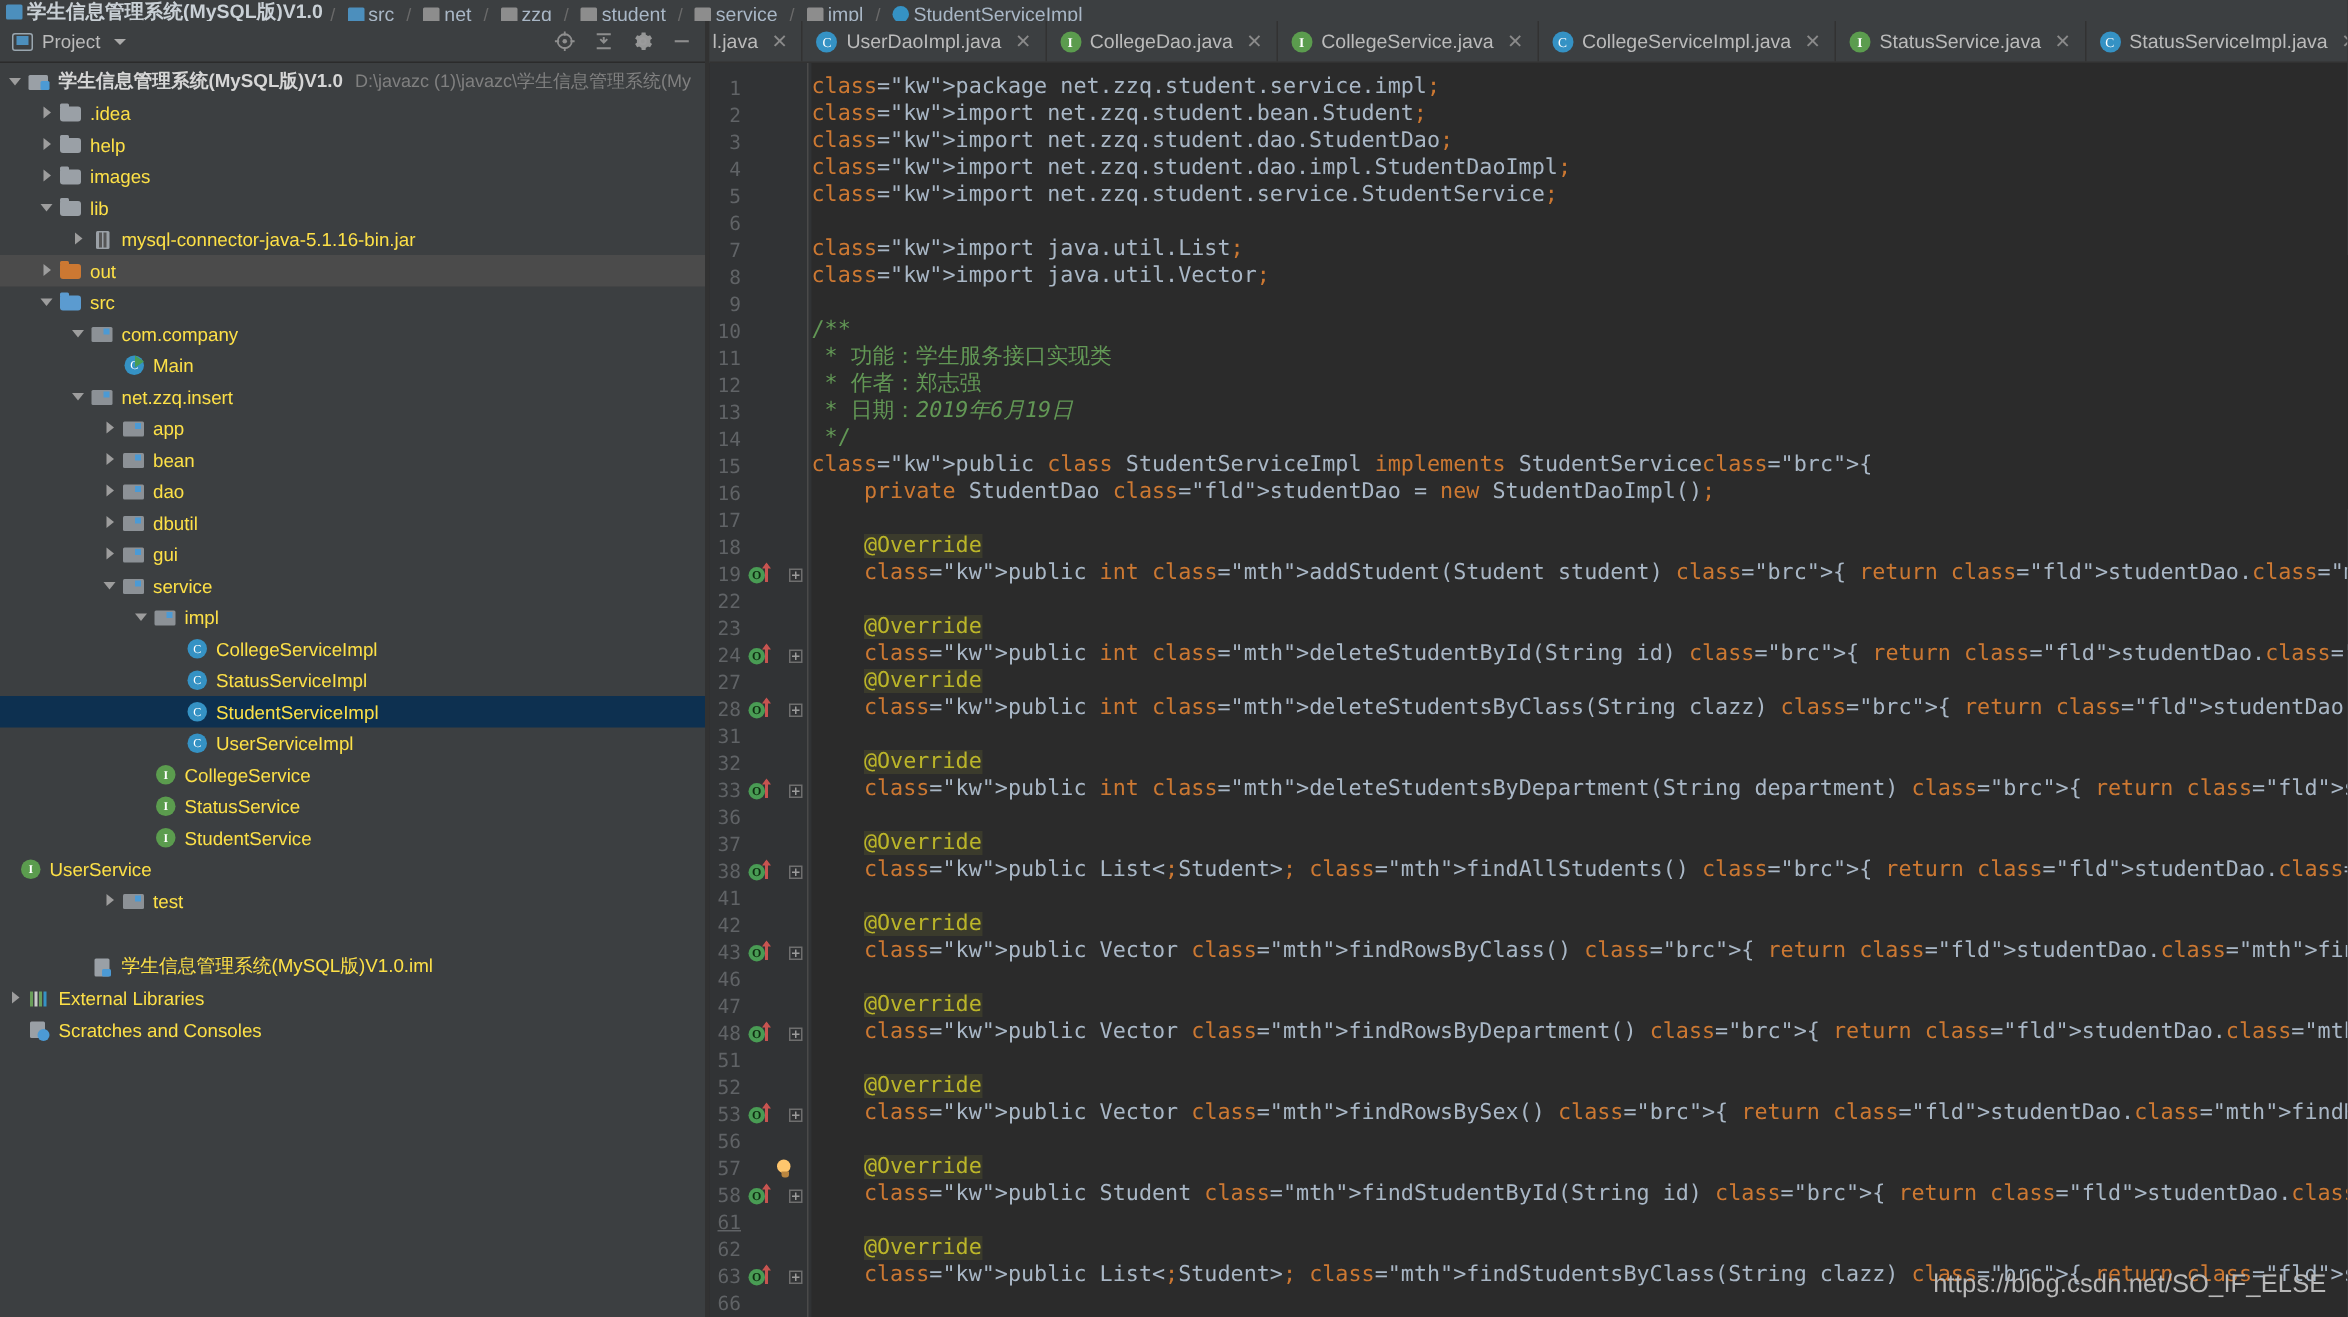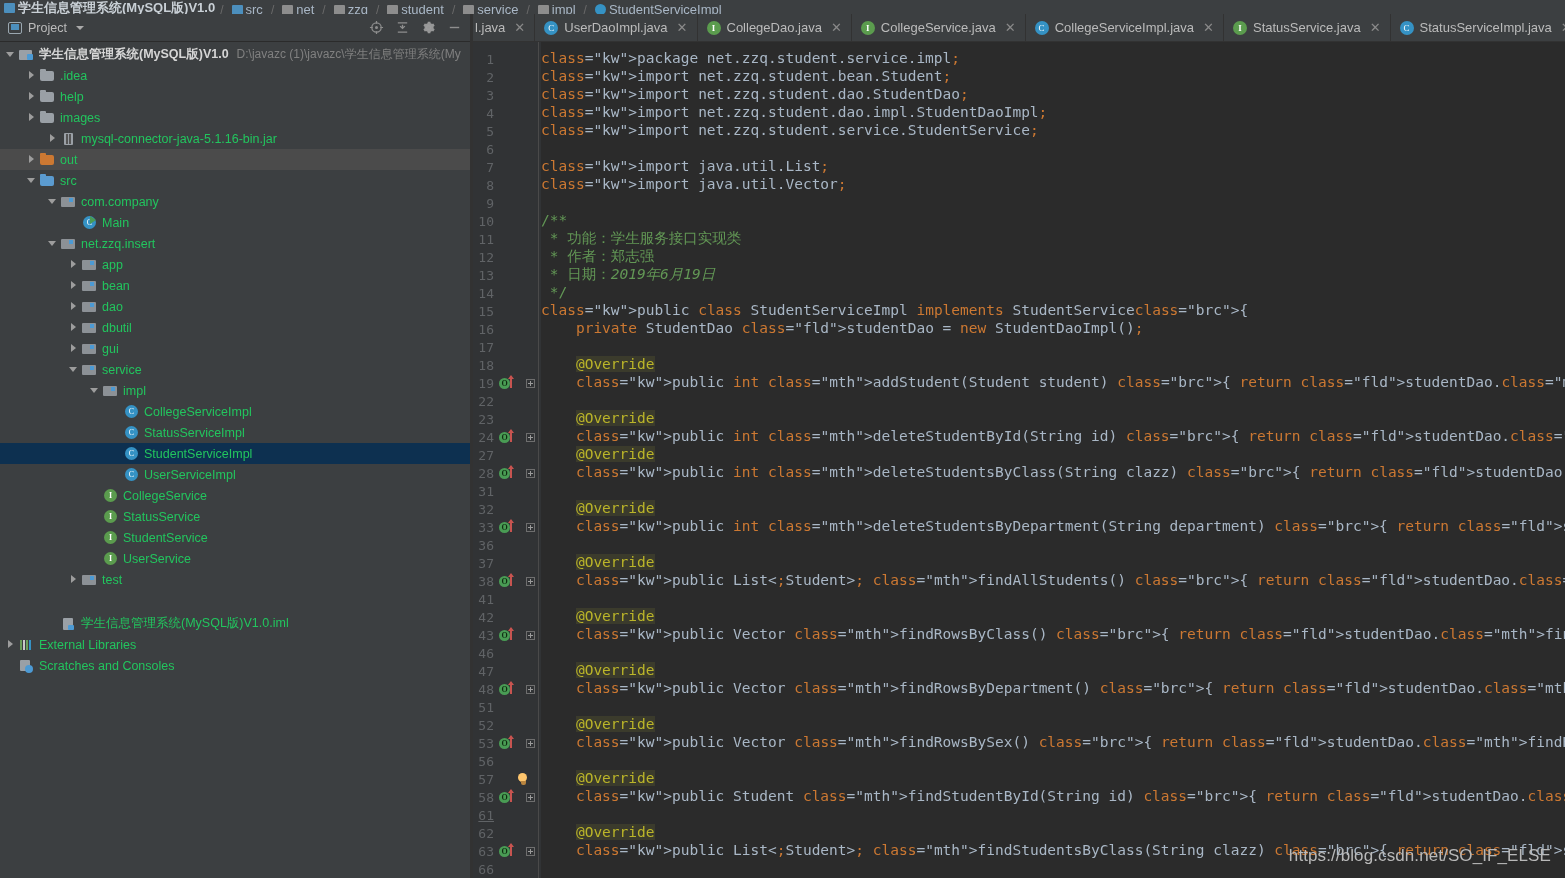--- a/index.html
+++ b/index.html
@@ -75,21 +75,21 @@
   .ico.main:before{content:"C";position:absolute;left:1px;top:0px;width:13px;height:13px;border-radius:50%;background:#3592c4;color:#fff;font-size:8px;line-height:13px;text-align:center;font-family:"Liberation Serif",serif;}
   .ico.main:after{content:"";position:absolute;left:8px;top:0px;border-left:6px solid #499c54;border-top:4px solid transparent;border-bottom:4px solid transparent;}
   
   .ico.iml:before{content:"";position:absolute;left:2px;top:1px;width:10px;height:12px;background:#9aa0a6;border-radius:1px;}
   .ico.iml:after{content:"";position:absolute;left:7px;top:8px;width:6px;height:5px;background:#4c9ad4;border-radius:1px;}
   
   .ico.lib:before{content:"";position:absolute;left:1px;top:2px;width:2px;height:10px;background:#6a9e5a;box-shadow:3px 0 0 #c9c9c9, 6px 0 0 #6a9e5a, 9px 0 0 #3592c4;}
   
   .ico.scr:before{content:"";position:absolute;left:1px;top:1px;width:10px;height:11px;background:#9aa0a6;border-radius:1px;}
   .ico.scr:after{content:"";position:absolute;left:6px;top:6px;width:8px;height:8px;border-radius:50%;background:#4c9ad4;}
-  .row-label { color:#22c55e; }
+  .row-label { color:#fde047; }
   .row-label.bold { font-weight:bold; color:#d6d6d6; }
   .row-path { color:#808080; font-size:12px; margin-left:8px; }
 
   
   .splitter { position:absolute; left:470px; top:14px; width:3px; height:864px; background:#323232; }
 
   
   .tabs {
     position:absolute; left:473px; top:14px; width:1092px; height:28px;
     background:#3c3f41; display:flex; align-items:stretch; overflow:hidden;
@@ -219,20 +219,25 @@
       <div class="row" style="padding-left: 27px;">
         <span class="arrow r"></span>
         <span class="ico folder"></span>
         <span class="row-label">help</span>
       </div>
       <div class="row" style="padding-left: 27px;">
         <span class="arrow r"></span>
         <span class="ico folder"></span>
         <span class="row-label">images</span>
       </div>
+      <div class="row" style="padding-left: 27px;">
+        <span class="arrow d"></span>
+        <span class="ico folder"></span>
+        <span class="row-label">lib</span>
+      </div>
       <div class="row" style="padding-left: 48px;">
         <span class="arrow r"></span>
         <span class="ico jar"></span>
         <span class="row-label">mysql-connector-java-5.1.16-bin.jar</span>
       </div>
       <div class="row hl" style="padding-left: 27px;">
         <span class="arrow r"></span>
         <span class="ico folder orange"></span>
         <span class="row-label">out</span>
       </div>
@@ -319,21 +324,21 @@
       <div class="row" style="padding-left: 90px;">
         <span class="arrow"></span>
         <span class="ico iface"></span>
         <span class="row-label">StatusService</span>
       </div>
       <div class="row" style="padding-left: 90px;">
         <span class="arrow"></span>
         <span class="ico iface"></span>
         <span class="row-label">StudentService</span>
       </div>
-      <div class="row" style="padding-left: 90px;">
+      <div class="row" style="">
         <span class="arrow"></span>
         <span class="ico iface"></span>
         <span class="row-label">UserService</span>
       </div>
       <div class="row" style="padding-left: 69px;">
         <span class="arrow r"></span>
         <span class="ico pkg"></span>
         <span class="row-label">test</span>
       </div>
       <div class="row" style="padding-left: 48px; margin-top: 23px;">

